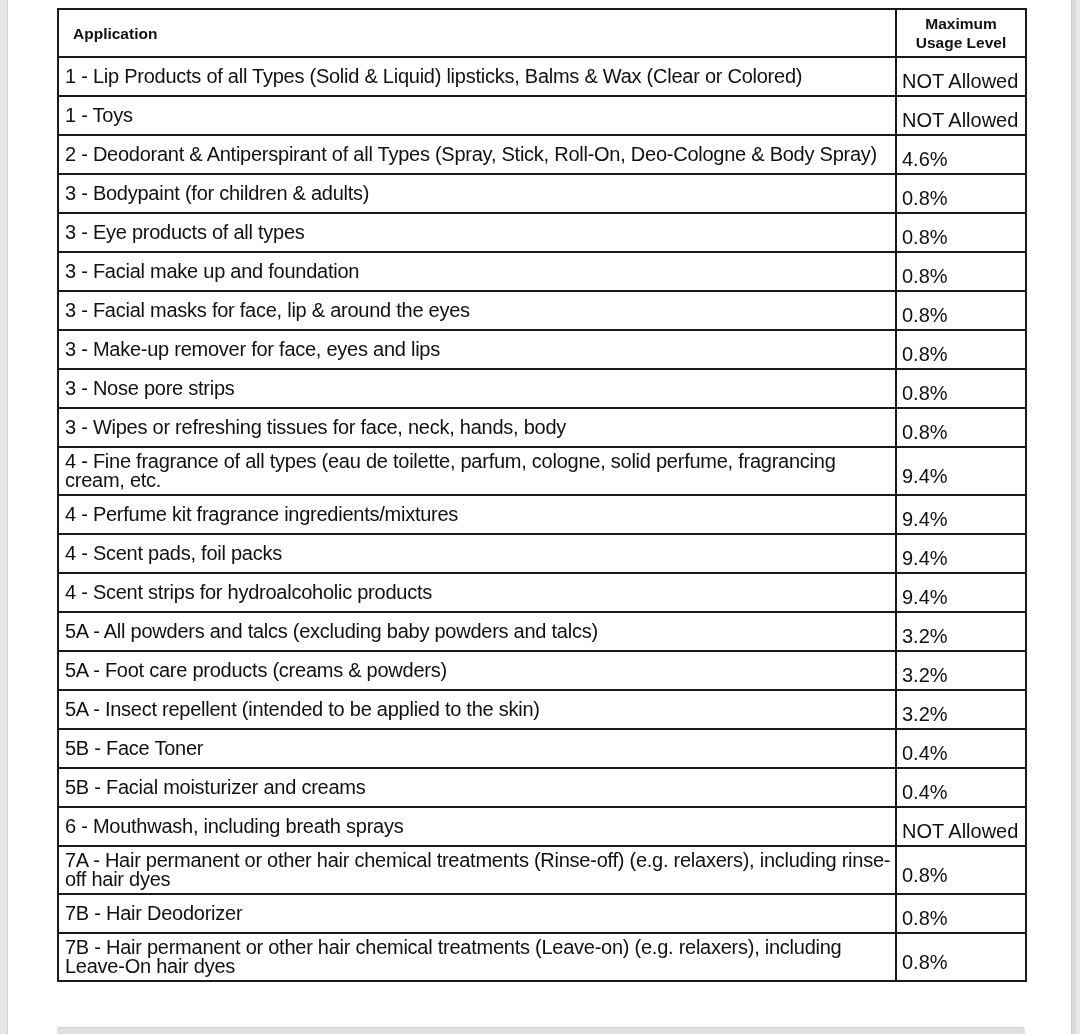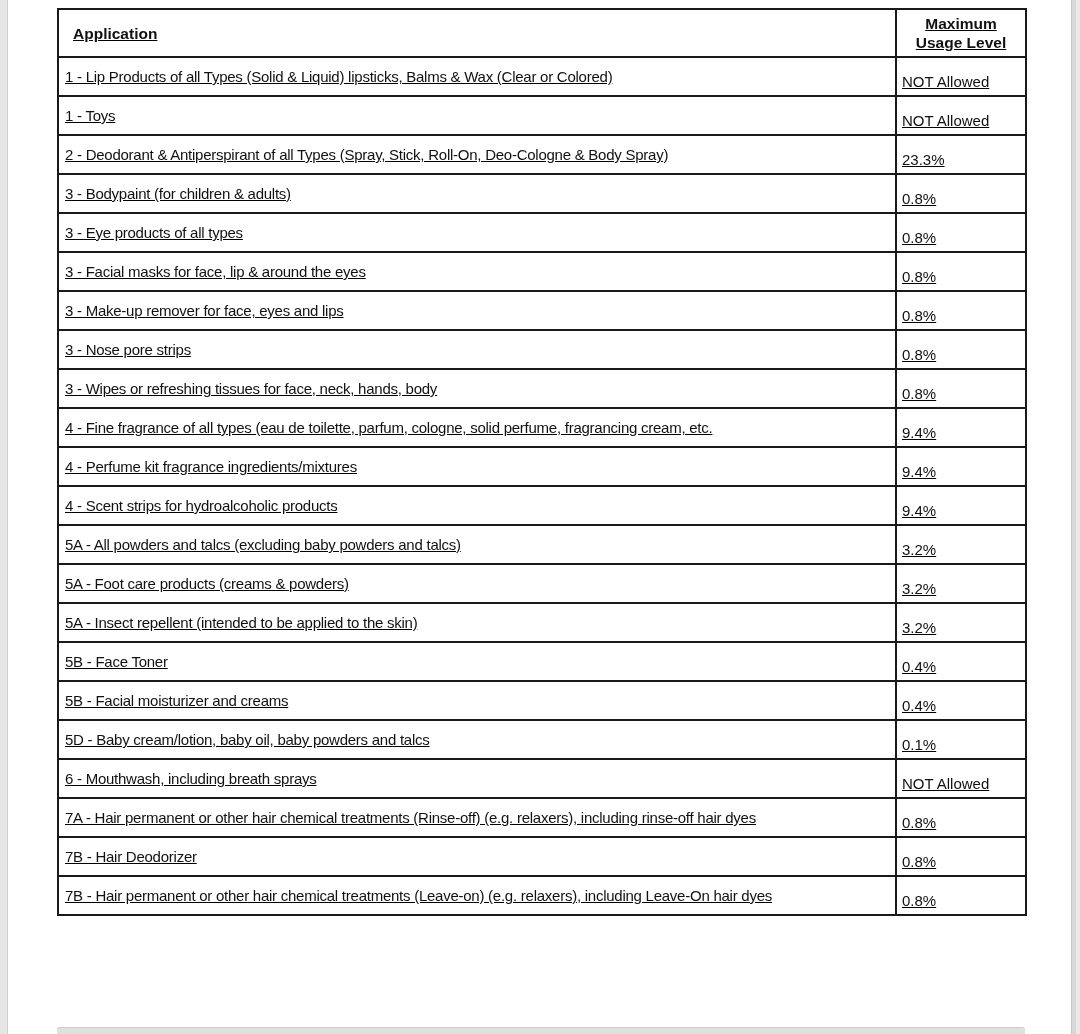--- a/index.html
+++ b/index.html
@@ -37,21 +37,20 @@
   }
   .table-wrap {
     position: absolute;
     left: 57px; top: 8px;
     width: 968px;
   }
   table {
     width: 968px;
     border-collapse: collapse;
     table-layout: fixed;
-    text-decoration: underline;
   }
   col.c-app { width: 838px; }
   col.c-val { width: 130px; }
   th, td {
     border: 2px solid #1a1a1a;
     color: #111;
     vertical-align: middle;
     overflow: hidden;
   }
   th {
@@ -62,21 +61,21 @@
   }
   th.h-app {
     text-align: left;
     padding: 4px 4px 4px 14px;
   }
   th.h-val {
     text-align: center;
     padding: 4px 15px;
   }
   td {
-    font-size: 15px;
+    font-size: 20px;
     line-height: 19px;
     height: 18px;
   }
   td.app {
     padding: 4px 1px 4px 6px;
     letter-spacing: -0.25px;
   }
   td.val {
     padding: 14px 2px 4px 5px;
   }
@@ -111,33 +110,37 @@
           <td class="val">NOT Allowed</td>
         </tr>
 
         <tr>
           <td class="app">1 - Toys</td>
           <td class="val">NOT Allowed</td>
         </tr>
 
         <tr>
           <td class="app">2 - Deodorant &amp; Antiperspirant of all Types (Spray, Stick, Roll-On, Deo-Cologne &amp; Body Spray)</td>
-          <td class="val">23.3%</td>
+          <td class="val">4.6%</td>
         </tr>
 
         <tr>
           <td class="app">3 - Bodypaint (for children &amp; adults)</td>
           <td class="val">0.8%</td>
         </tr>
 
         <tr>
           <td class="app">3 - Eye products of all types</td>
           <td class="val">0.8%</td>
         </tr>
 
+        <tr>
+          <td class="app">3 - Facial make up and foundation</td>
+          <td class="val">0.8%</td>
+        </tr>
 
         <tr>
           <td class="app">3 - Facial masks for face, lip &amp; around the eyes</td>
           <td class="val">0.8%</td>
         </tr>
 
         <tr>
           <td class="app">3 - Make-up remover for face, eyes and lips</td>
           <td class="val">0.8%</td>
         </tr>
@@ -156,20 +159,24 @@
           <td class="app">4 - Fine fragrance of all types (eau de toilette, parfum, cologne, solid perfume, fragrancing cream, etc.</td>
           <td class="val">9.4%</td>
         </tr>
 
 
         <tr>
           <td class="app">4 - Perfume kit fragrance ingredients/mixtures</td>
           <td class="val">9.4%</td>
         </tr>
 
+        <tr>
+          <td class="app">4 - Scent pads, foil packs</td>
+          <td class="val">9.4%</td>
+        </tr>
 
         <tr>
           <td class="app">4 - Scent strips for hydroalcoholic products</td>
           <td class="val">9.4%</td>
         </tr>
 
         <tr>
           <td class="app">5A - All powders and talcs (excluding baby powders and talcs)</td>
           <td class="val">3.2%</td>
         </tr>
@@ -191,24 +198,20 @@
         </tr>
 
         <tr>
           <td class="app">5B - Facial moisturizer and creams</td>
           <td class="val">0.4%</td>
         </tr>
 
 
 
 
-        <tr>
-          <td class="app">5D - Baby cream/lotion, baby oil, baby powders and talcs</td>
-          <td class="val">0.1%</td>
-        </tr>
 
         <tr>
           <td class="app">6 - Mouthwash, including breath sprays</td>
           <td class="val">NOT Allowed</td>
         </tr>
 
 
         <tr>
           <td class="app">7A - Hair permanent or other hair chemical treatments (Rinse-off) (e.g. relaxers), including rinse-off hair dyes</td>
           <td class="val">0.8%</td>

